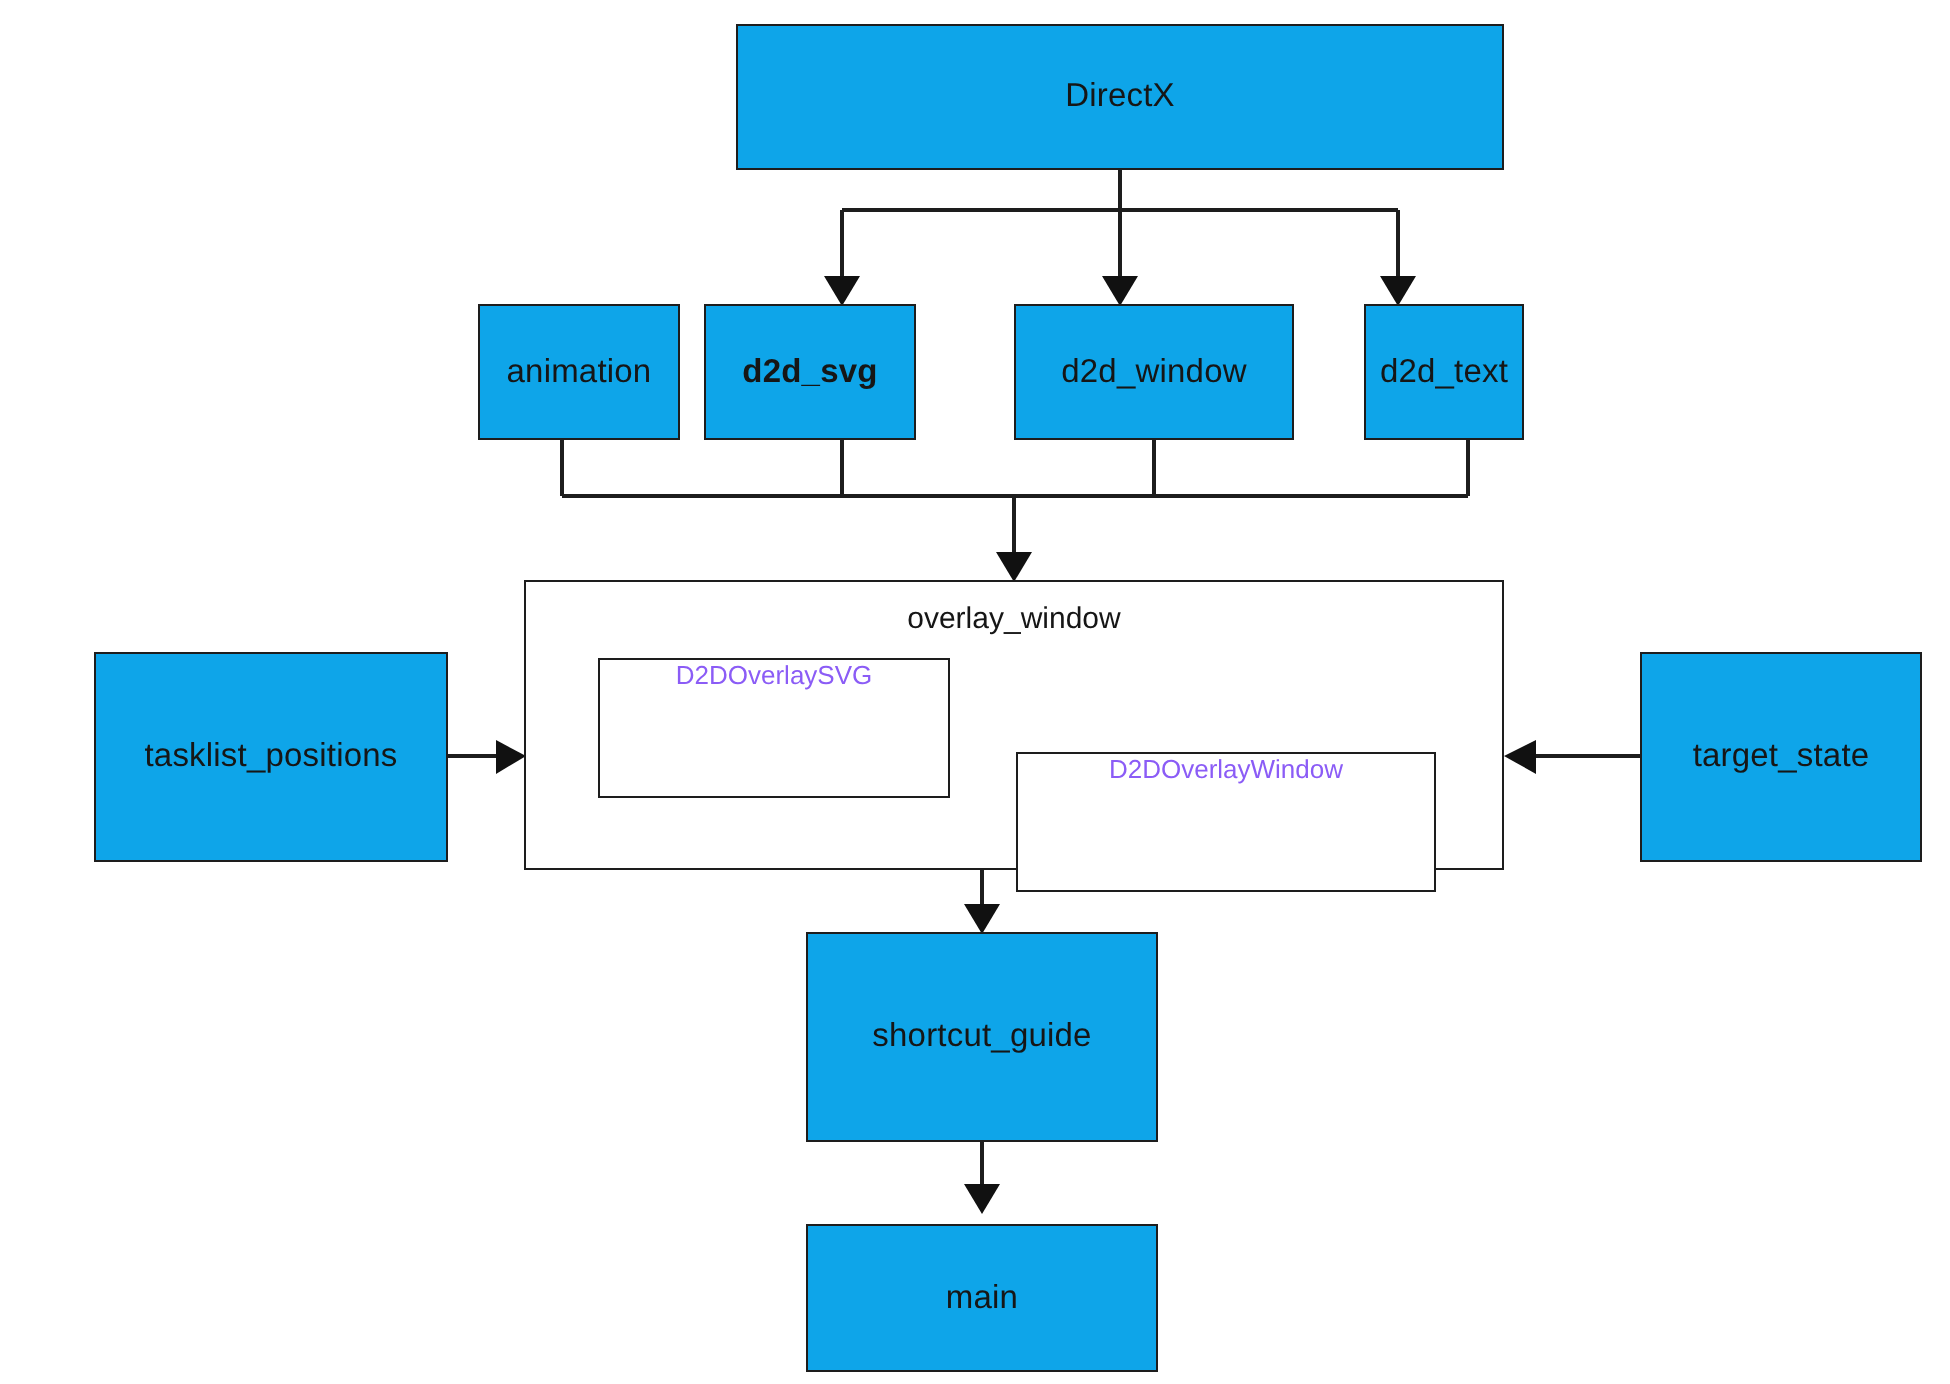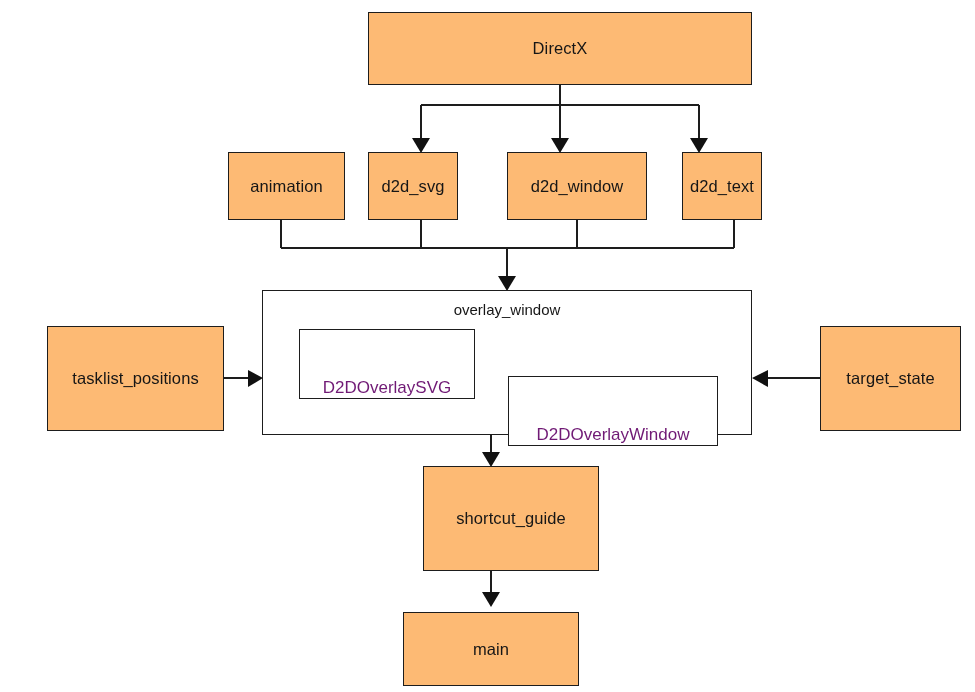--- a/index.html
+++ b/index.html
@@ -23,21 +23,21 @@
     left: 0;
     top: 0;
     width: 975px;
     height: 692px;
     pointer-events: none;
   }
   .node {
     position: absolute;
     box-sizing: border-box;
     border: 1.6px solid #1d1d1d;
-    background: #fdba74;
+    background: #0ea5e9;
     display: flex;
     align-items: center;
     justify-content: center;
     color: #161616;
     font-size: 16.5px;
     font-family: "Liberation Sans", sans-serif;
     line-height: 1.1;
     white-space: nowrap;
     letter-spacing: 0.1px;
   }
@@ -58,24 +58,24 @@
     color: #161616;
     font-family: "Liberation Sans", sans-serif;
     white-space: nowrap;
   }
   .child-node {
     position: absolute;
     box-sizing: border-box;
     border: 1.6px solid #1d1d1d;
     background: #ffffff;
     display: flex;
-    align-items: flex-end;
+    align-items: flex-start;
     justify-content: center;
-    font-size: 17px;
-    color: #701a75;
+    font-size: 13px;
+    color: #8b5cf6;
     font-family: "Liberation Sans", sans-serif;
     white-space: nowrap;
   }
 </style>
 </head>
 <body>
 
 <div id="canvas">
 
   <svg id="edges" viewBox="0 0 975 692" width="975" height="692" xmlns="http://www.w3.org/2000/svg">
@@ -132,25 +132,25 @@
       <polygon points="768,370 768,387 752,378"></polygon>
       <polygon points="482,452 500,452 491,467"></polygon>
       <polygon points="482,592 500,592 491,607"></polygon>
     </g>
   </svg>
 
   <div class="node" style="left:368px; top:12px; width:384px; height:73px;">
     <span>DirectX</span>
   </div>
 
-  <div class="node" style="left:228px; top:152px; width:117px; height:68px;">
+  <div class="node" style="left:239px; top:152px; width:101px; height:68px;">
     <span>animation</span>
   </div>
 
-  <div class="node" style="left:368px; top:152px; width:90px; height:68px;">
+  <div class="node" style="left:352px; top:152px; width:106px; height:68px;font-weight:bold;">
     <span>d2d_svg</span>
   </div>
 
   <div class="node" style="left:507px; top:152px; width:140px; height:68px;">
     <span>d2d_window</span>
   </div>
 
   <div class="node" style="left:682px; top:152px; width:80px; height:68px;">
     <span>d2d_text</span>
   </div>
@@ -166,21 +166,21 @@
   <div class="group-node" style="left:262px; top:290px; width:490px; height:145px;">
     <div class="group-title">overlay_window</div>
     <div class="child-node" style="left:36px; top:38px; width:176px; height:70px;">
       <span>D2DOverlaySVG</span>
     </div>
     <div class="child-node" style="left:245px; top:38px; width:210px; height:70px;margin-top:47px;">
       <span>D2DOverlayWindow</span>
     </div>
   </div>
 
-  <div class="node" style="left:403px; top:466px; width:176px; height:105px;margin-left:20px;">
+  <div class="node" style="left:403px; top:466px; width:176px; height:105px;">
     <span>shortcut_guide</span>
   </div>
 
   <div class="node" style="left:403px; top:612px; width:176px; height:74px;">
     <span>main</span>
   </div>
 
 </div>
 
 </body></html>

